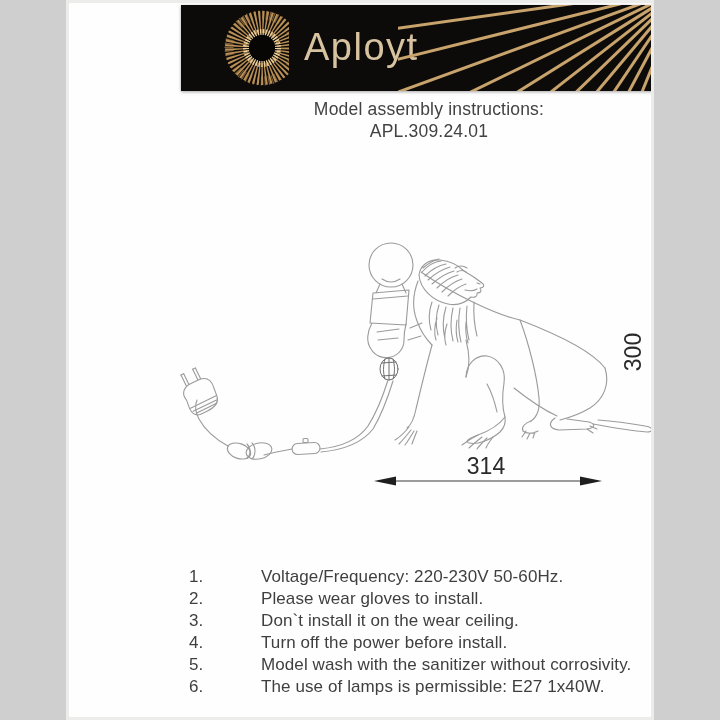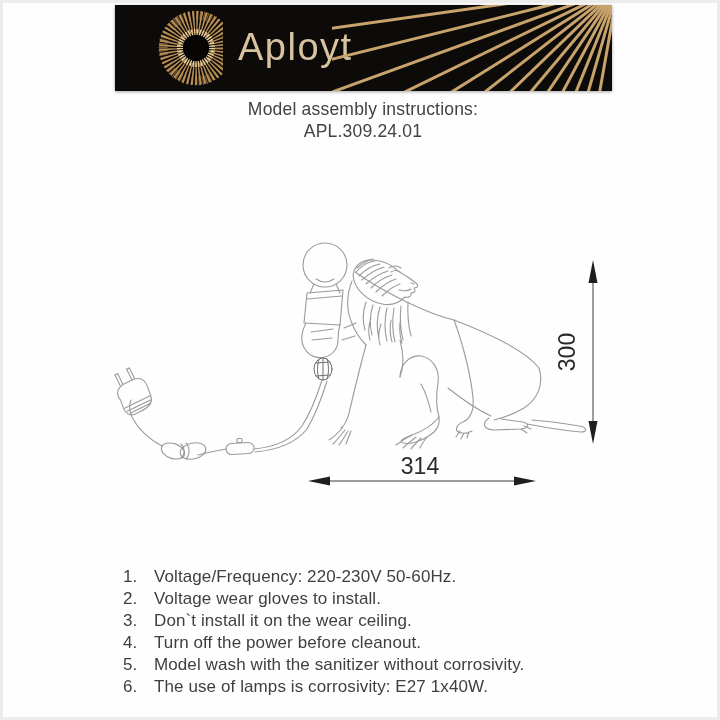--- a/index.html
+++ b/index.html
@@ -1,18 +1,18 @@
 <!DOCTYPE html>
 <html><head>
 <meta charset="utf-8">
 <style>
   html,body{margin:0;padding:0;background:#cfcfcf;}
   *{box-sizing:border-box;}
   #page{
-    position:relative;width:720px;height:720px;margin:0 auto;
+    position:relative;width:588px;height:720px;margin:0 auto;
     background:#fefefe;border:3px solid #ececea;overflow:hidden;
     font-family:"Liberation Sans", sans-serif;
   }
   
   #banner{
     position:absolute;left:112px;top:2px;width:497px;height:86px;
     background:#0d0b09;box-shadow:0 1px 3px rgba(0,0,0,.35);overflow:hidden;
   }
   #logo-burst{position:absolute;left:18px;top:-2px;}
   #brand{
@@ -33,21 +33,21 @@
   .dim-line{stroke:#3a3a3a;stroke-width:1;fill:none;}
   .dim-head{fill:#1f1f1f;stroke:none;}
   .dim-text{font-family:"Liberation Sans",sans-serif;font-size:23px;fill:#2a2a2a;text-anchor:middle;}
   
   #instructions{
     position:absolute;left:120px;top:563px;width:500px;
     color:#3f3f3f;font-size:17px;letter-spacing:.1px;
   }
   .inst-row{display:flex;height:22px;line-height:22px;}
   .inst-num{width:31px;flex:0 0 31px;}
-  .inst-txt{flex:1;white-space:nowrap;}
+  .inst-txt{flex:1;white-space:nowrap;margin-left:41px;}
 </style>
 </head>
 <body>
 
 <div id="page">
 
   <div id="banner">
     <svg id="logo-burst" width="90" height="90" viewBox="0 0 90 90">
       <circle cx="63" cy="45" r="33" fill="none" stroke="#7d5f38" stroke-width="9" stroke-dasharray="1.1 2.6"></circle>
       <circle cx="63" cy="45" r="26" fill="none" stroke="#b98f55" stroke-width="22" stroke-dasharray="1.6 1.7"></circle>
@@ -174,33 +174,33 @@
     </g>
   </svg>
 
   <div id="instructions">
     <div class="inst-row">
       <span class="inst-num">1.</span>
       <span class="inst-txt">Voltage/Frequency: 220-230V 50-60Hz.</span>
     </div>
     <div class="inst-row">
       <span class="inst-num">2.</span>
-      <span class="inst-txt">Voltage wear gloves to install.</span>
+      <span class="inst-txt">Please wear gloves to install.</span>
     </div>
     <div class="inst-row">
       <span class="inst-num">3.</span>
       <span class="inst-txt">Don`t install it on the wear ceiling.</span>
     </div>
     <div class="inst-row">
       <span class="inst-num">4.</span>
-      <span class="inst-txt">Turn off the power before cleanout.</span>
+      <span class="inst-txt">Turn off the power before install.</span>
     </div>
     <div class="inst-row">
       <span class="inst-num">5.</span>
       <span class="inst-txt">Model wash with the sanitizer without corrosivity.</span>
     </div>
     <div class="inst-row">
       <span class="inst-num">6.</span>
-      <span class="inst-txt">The use of lamps is corrosivity: E27 1x40W.</span>
+      <span class="inst-txt">The use of lamps is permissible: E27 1x40W.</span>
     </div>
   </div>
 
 </div>
 
 </body></html>

